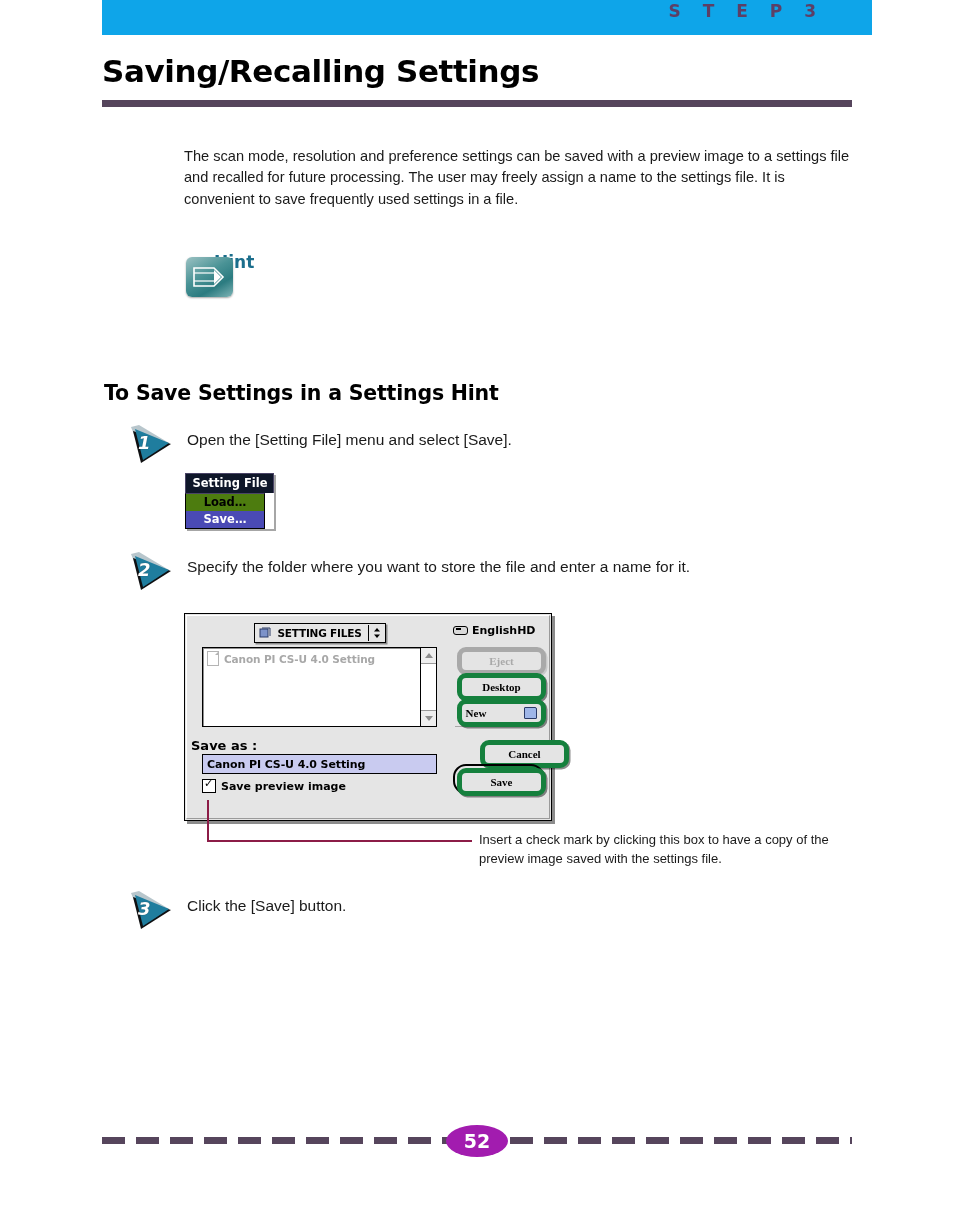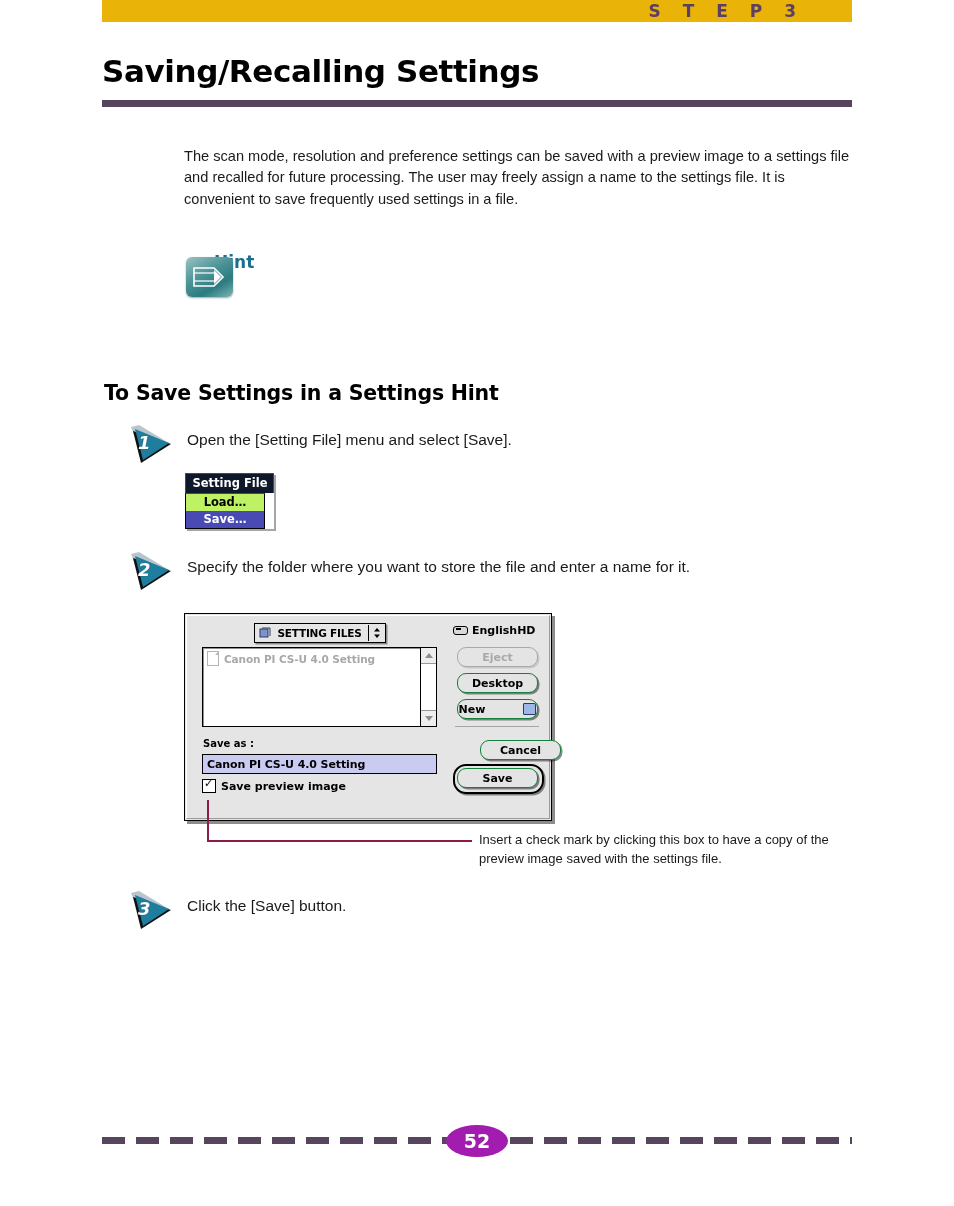--- a/index.html
+++ b/index.html
@@ -15,22 +15,23 @@
     color: #1a1a1a;
     overflow: hidden;
   }
 
   
   .header-band {
     position: absolute;
     left: 102px;
     top: 0;
     width: 750px;
-    height: 22px;
-    background: #eab308;
+    height: 35px;
+    background: #0ea5e9;
+    padding-left: 20px;
   }
   .step-label {
     position: absolute;
     right: 48px;
     top: 1px;
     font-size: 17px;
     font-weight: bold;
     letter-spacing: 8px;
     color: #5c3f66;
     font-family: "DejaVu Sans", sans-serif;
@@ -166,21 +167,21 @@
     font-weight: bold;
     padding: 2px 4px 3px 5px;
     text-align: center;
     border: 1px solid #4a4466;
     border-bottom: none;
     white-space: nowrap;
   }
   .menu-items {
     border: 1px solid #000000;
     border-top: 1px solid #4a4466;
-    background: #bef264;
+    background: #4d7c0f;
     width: 78px;
   }
   .menu-item {
     font-size: 11.5px;
     font-weight: bold;
     text-align: center;
     padding: 1px 2px 2px 2px;
     color: #000000;
     white-space: nowrap;
   }
@@ -320,23 +321,23 @@
     display: flex; align-items: center; justify-content: center;
   }
   .sb-arrow.up { top: 0; }
   .sb-arrow.down { bottom: 0; border-bottom: none; border-top: 1px solid #9a9a9a; }
   .tri { width: 0; height: 0; border-left: 4px solid transparent; border-right: 4px solid transparent; }
   .tri.up { border-bottom: 5px solid #8e8e8e; }
   .tri.down { border-top: 5px solid #8e8e8e; }
 
   .saveas-label {
     position: absolute;
-    left: 18px;
+    left: 6px;
     top: 124px;
-    font-size: 10px;
+    font-size: 13px;
     font-weight: bold;
     color: #000000;
   }
   .name-field {
     position: absolute;
     left: 17px;
     top: 140px;
     width: 233px;
     height: 18px;
     background: #c9cbf0;
@@ -382,30 +383,31 @@
     color: #000000;
     white-space: nowrap;
   }
 
   .dlg-btn {
     position: absolute;
     left: 272px;
     width: 79px;
     height: 18px;
     background: #e4e4e4;
-    border: 1px solid #15803d;
+    border: 5px solid #15803d;
     border-radius: 9px;
     box-shadow: 1.5px 1.5px 0 rgba(0,0,0,0.45);
     display: flex;
     align-items: center;
     justify-content: center;
     gap: 3px;
     font-size: 11px;
     font-weight: bold;
     color: #000000;
+    font-family: Liberation Serif, serif;
   }
   .dlg-btn.disabled { color: #a9a9a9; border-color: #a9a9a9; box-shadow: 1.5px 1.5px 0 rgba(0,0,0,0.12); }
   #btn-eject   { top: 33px; }
   #btn-desktop { top: 59px; }
   #btn-new     { top: 85px; gap: 38px; }
   #btn-cancel  { top: 126px; margin-left: 23px; }
   #btn-save    { top: 154px; }
   .default-ring {
     position: absolute;
     left: 268px;

